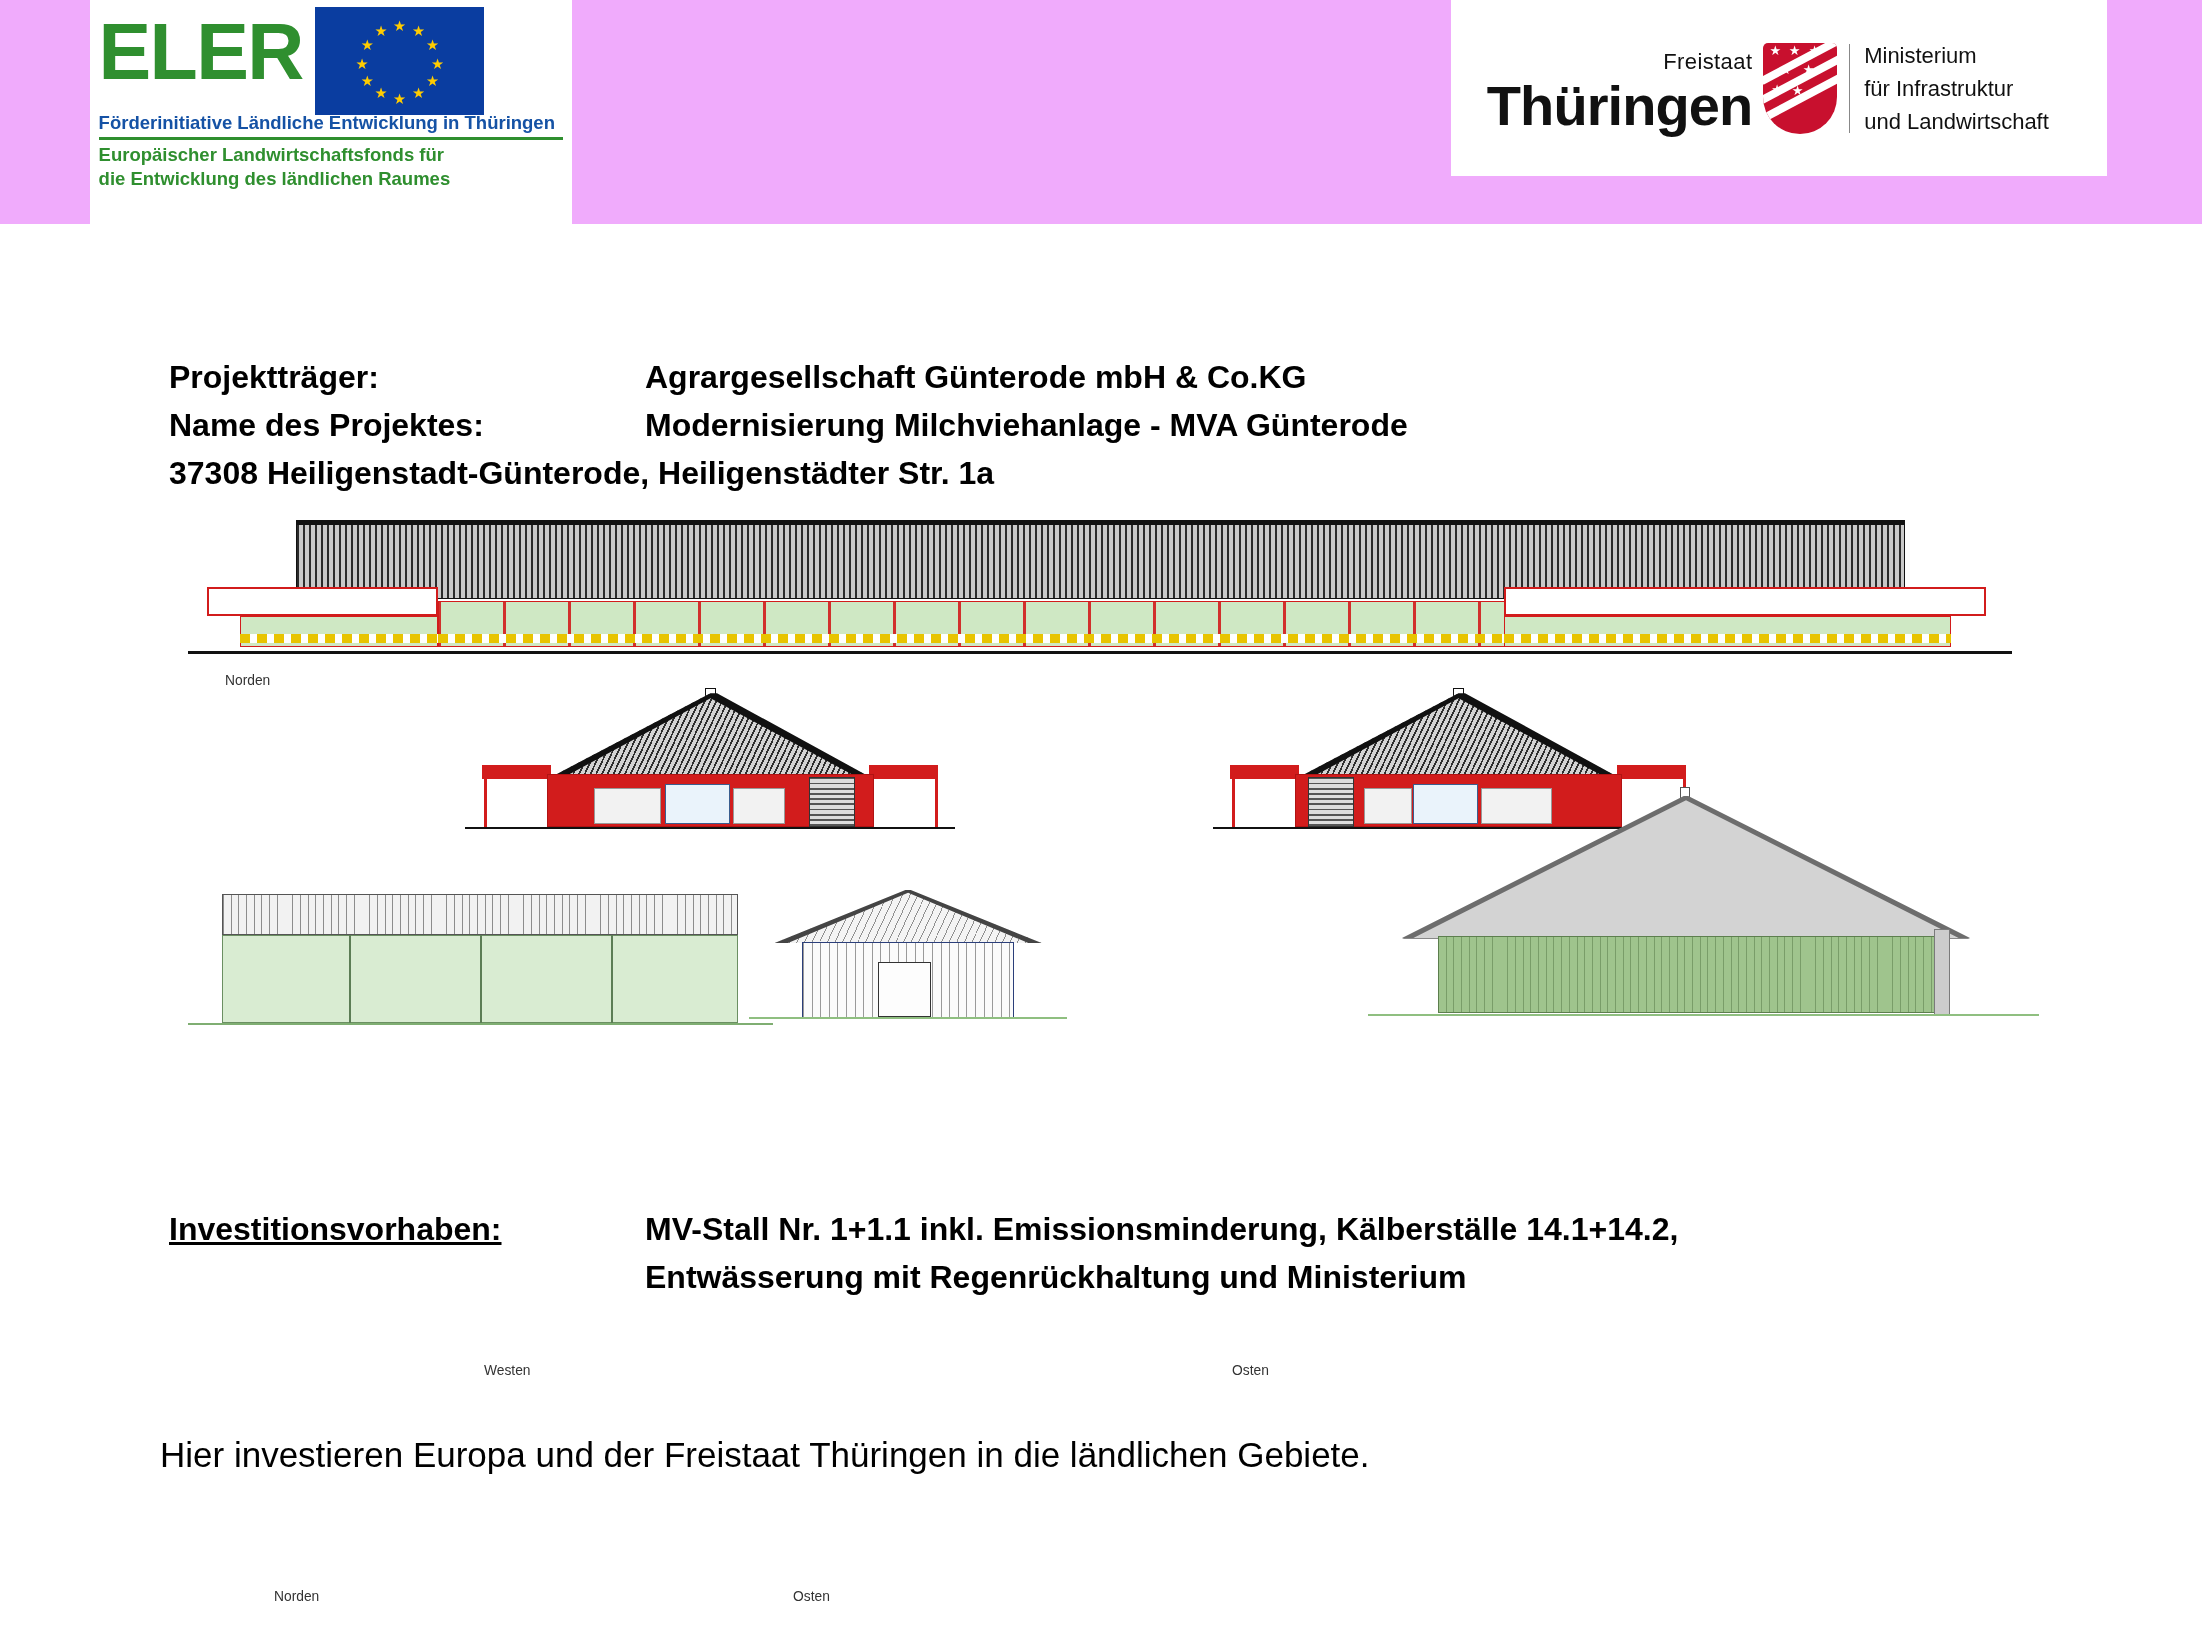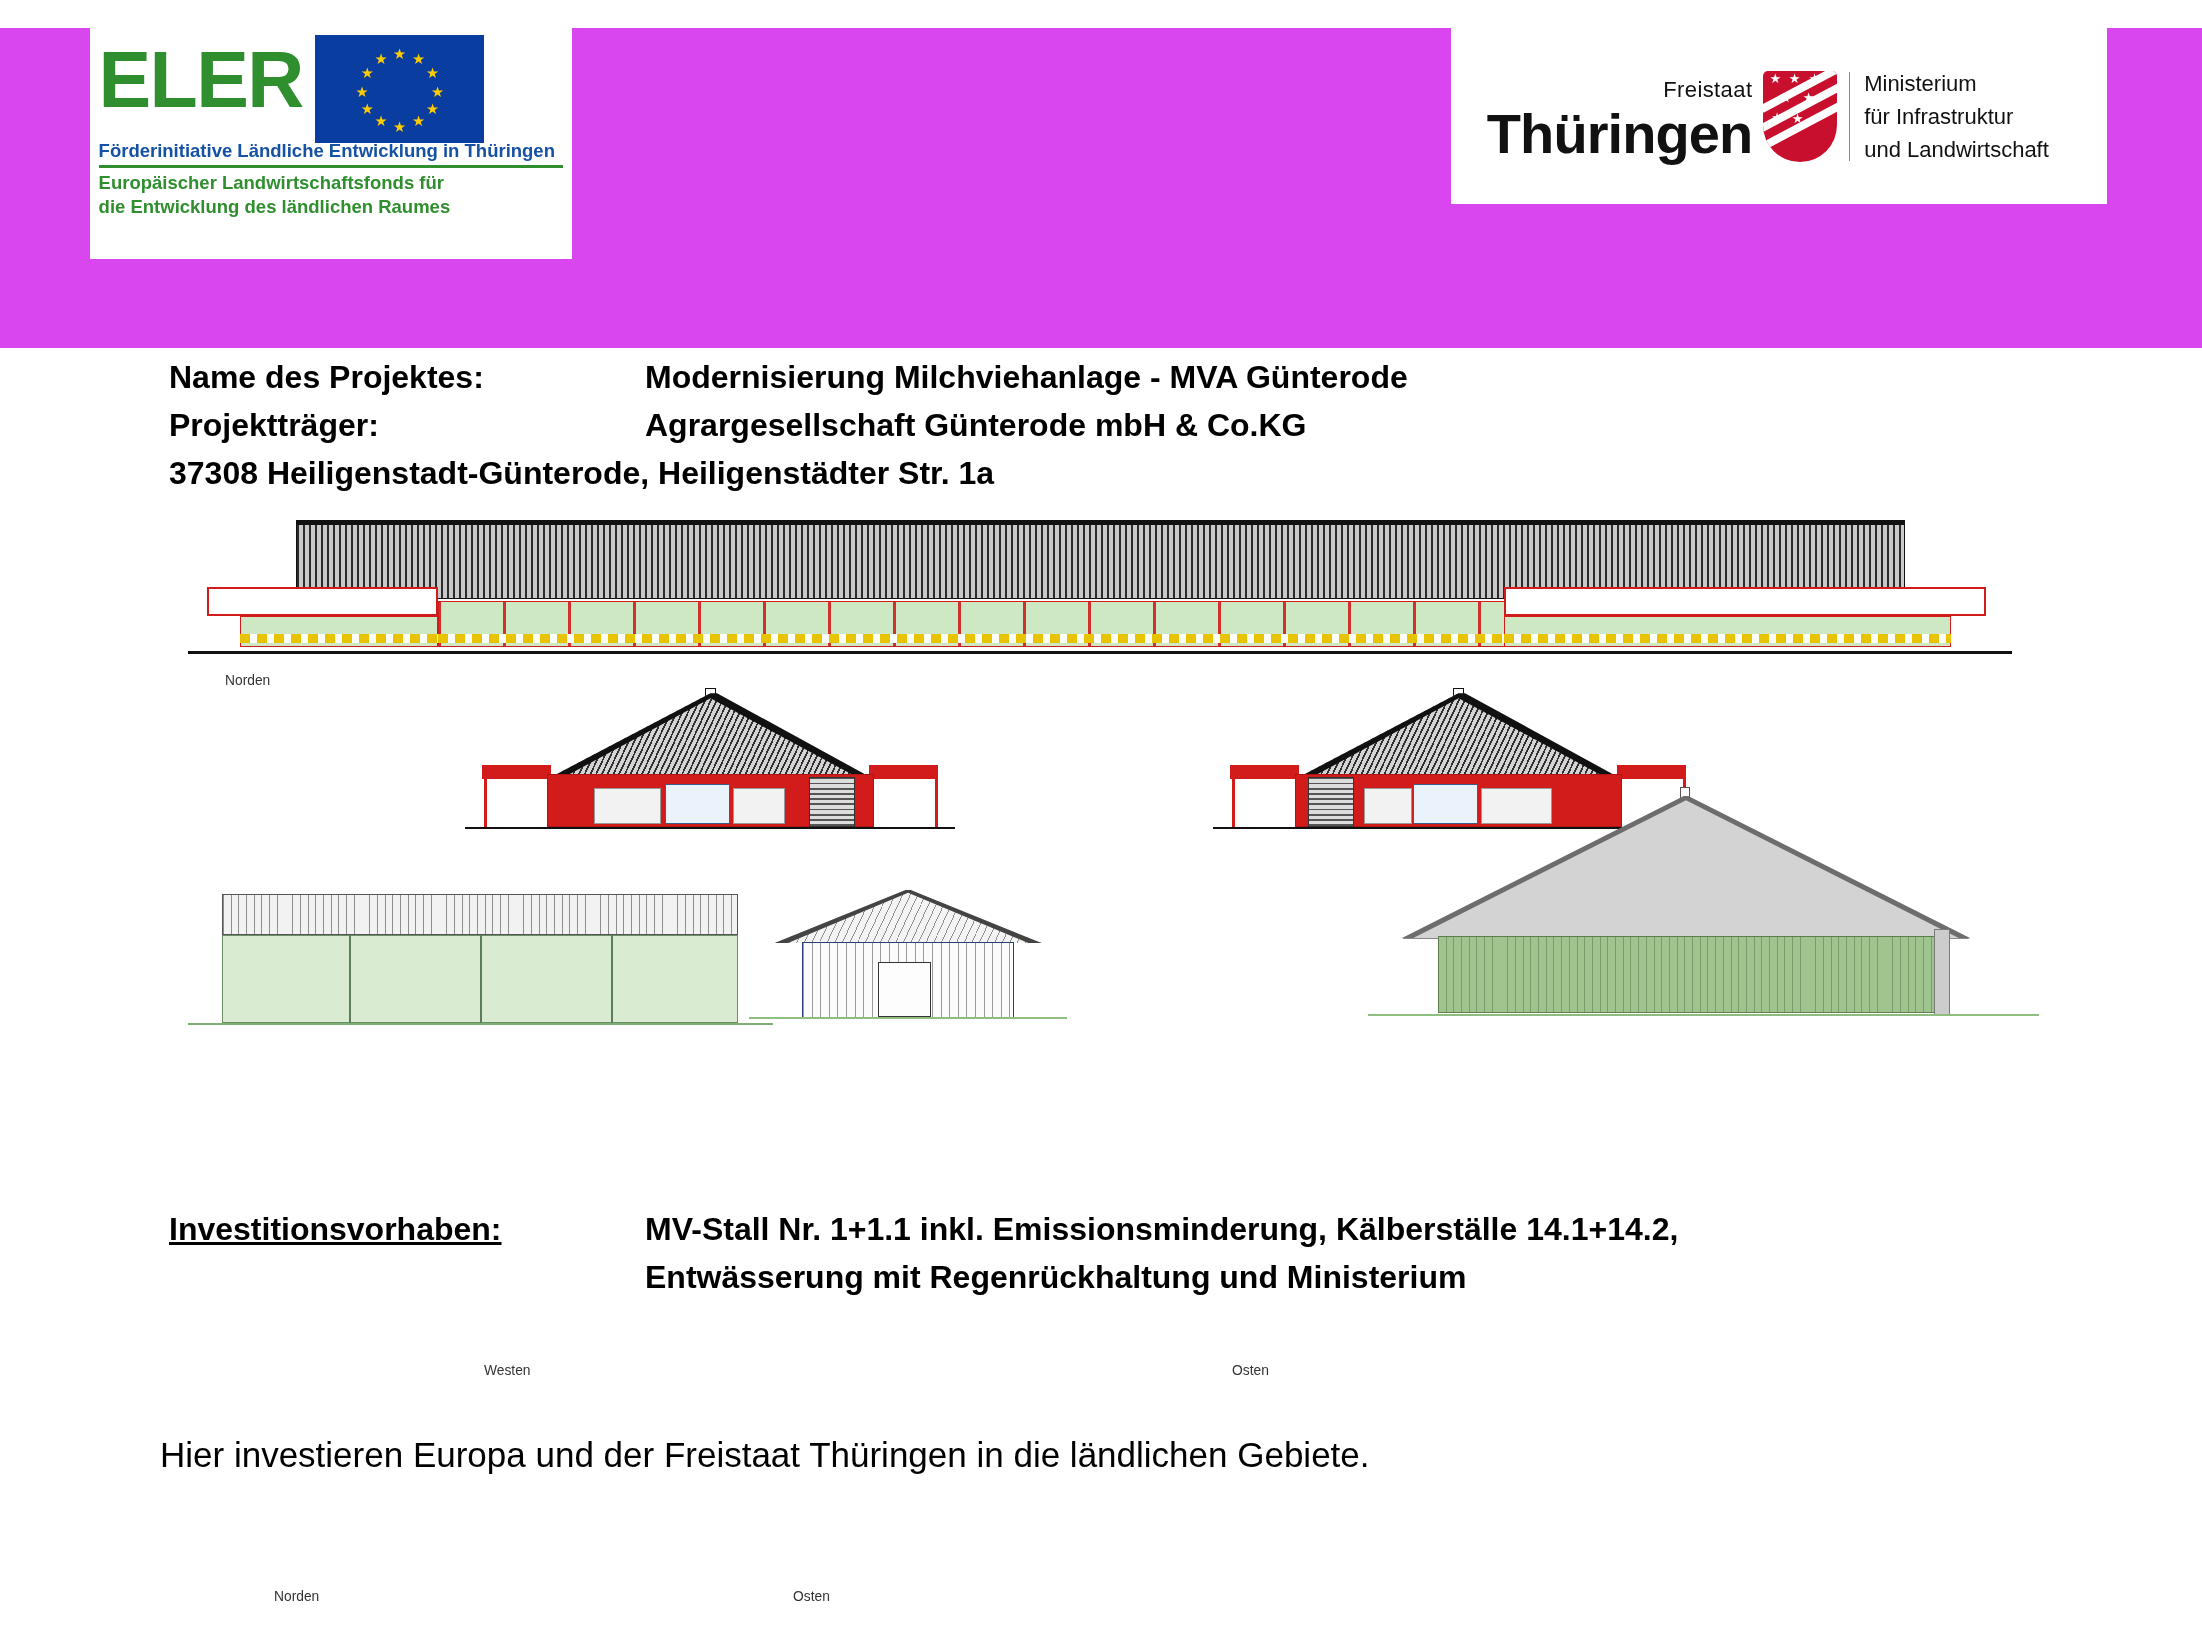--- a/index.html
+++ b/index.html
@@ -13,23 +13,22 @@
     position: relative;
     font-family: "Liberation Sans", sans-serif;
     overflow: hidden;
   }
 
   
   .header-band {
     position: absolute;
     left: 0; top: 0;
     width: 2203px;
-    height: 320px;
-    background: #d946ef;
-    margin-top: 28px;
+    height: 224px;
+    background: #f0abfc;
   }
   .eler-logo {
     position: absolute;
     left: 90px; top: 0px;
     width: 482px;
     height: 231px;
     background: #ffffff;
     box-sizing: border-box;
     padding: 6.9px 8.6px 5.2px 8.6px;
   }
@@ -544,26 +543,26 @@
     <div class="th-right">
       <div>Ministerium</div>
       <div>für Infrastruktur</div>
       <div>und Landwirtschaft</div>
     </div>
   </div>
 </div>
 
 <div class="info-block">
   <div class="info-row">
+    <div class="info-label">Projektträger:</div>
+    <div class="info-value">Agrargesellschaft Günterode mbH &amp; Co.KG</div>
+  </div>
+  <div class="info-row">
     <div class="info-label">Name des Projektes:</div>
     <div class="info-value">Modernisierung Milchviehanlage - MVA Günterode</div>
-  </div>
-  <div class="info-row">
-    <div class="info-label">Projektträger:</div>
-    <div class="info-value">Agrargesellschaft Günterode mbH &amp; Co.KG</div>
   </div>
   <div class="info-row">
     <div class="info-value">37308 Heiligenstadt-Günterode, Heiligenstädter Str. 1a</div>
   </div>
 </div>
 
 <div class="drawings">
 
   <div class="barn-long">
     <div class="roof"></div>

